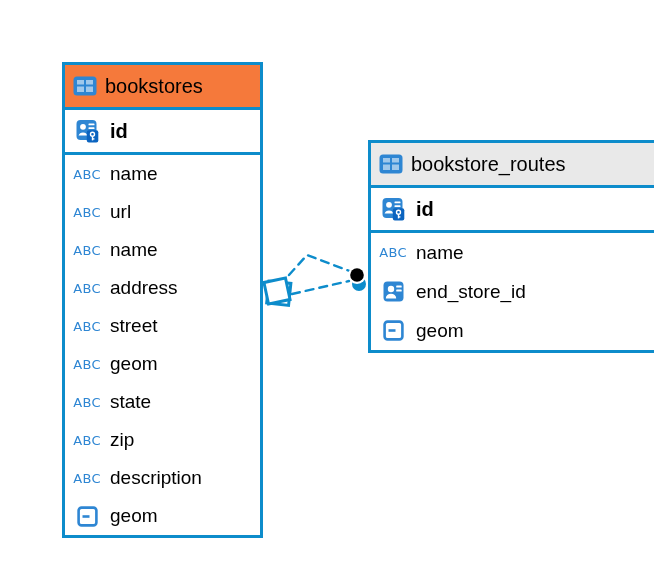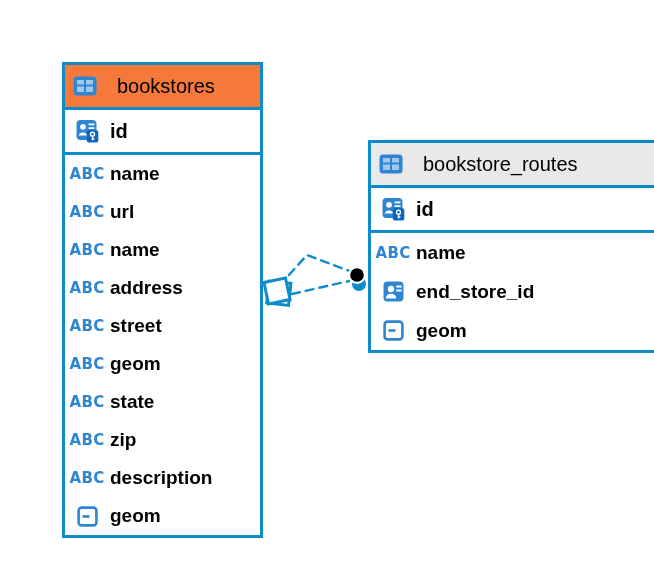--- a/index.html
+++ b/index.html
@@ -22,21 +22,21 @@
     box-sizing: border-box;
     z-index: 1;
   }
   .t-bookstores { left: 62px; top: 62px; width: 201px; }
   .t-bookstore-routes { left: 368px; top: 140px; width: 304px; }
 
   .thead {
     height: 42px;
     display: flex;
     align-items: center;
-    gap: 20px;
+    gap: 8px;
     padding: 0 8px;
     border-bottom: 3px solid #0D8CCB;
     font-size: 20px;
     color: #000000;
     white-space: nowrap;
     overflow: hidden;
   }
   .thead.orange { background: #F5793B; }
   .thead.gray   { background: #E9E9E9; }
 
@@ -59,31 +59,31 @@
 
   .cicon {
     width: 28px;
     display: inline-flex;
     align-items: center;
     justify-content: center;
     flex: 0 0 28px;
   }
   .abc-glyph {
     color: #2E86D3;
-    font-weight: 700;
-    font-size: 15px;
+    font-weight: 400;
+    font-size: 13px;
     letter-spacing: 0.3px;
     font-family: "DejaVu Sans", sans-serif;
   }
   .hicon {
     display: inline-flex;
     align-items: center;
     flex: 0 0 24px;
   }
-  .clabel { overflow: hidden; text-overflow: ellipsis; font-weight: bold; }
+  .clabel { overflow: hidden; text-overflow: ellipsis; }
 
   .connector-layer {
     position: absolute;
     left: 0; top: 0;
     width: 654px;
     height: 570px;
     z-index: 2;
     pointer-events: none;
   }
 </style>

